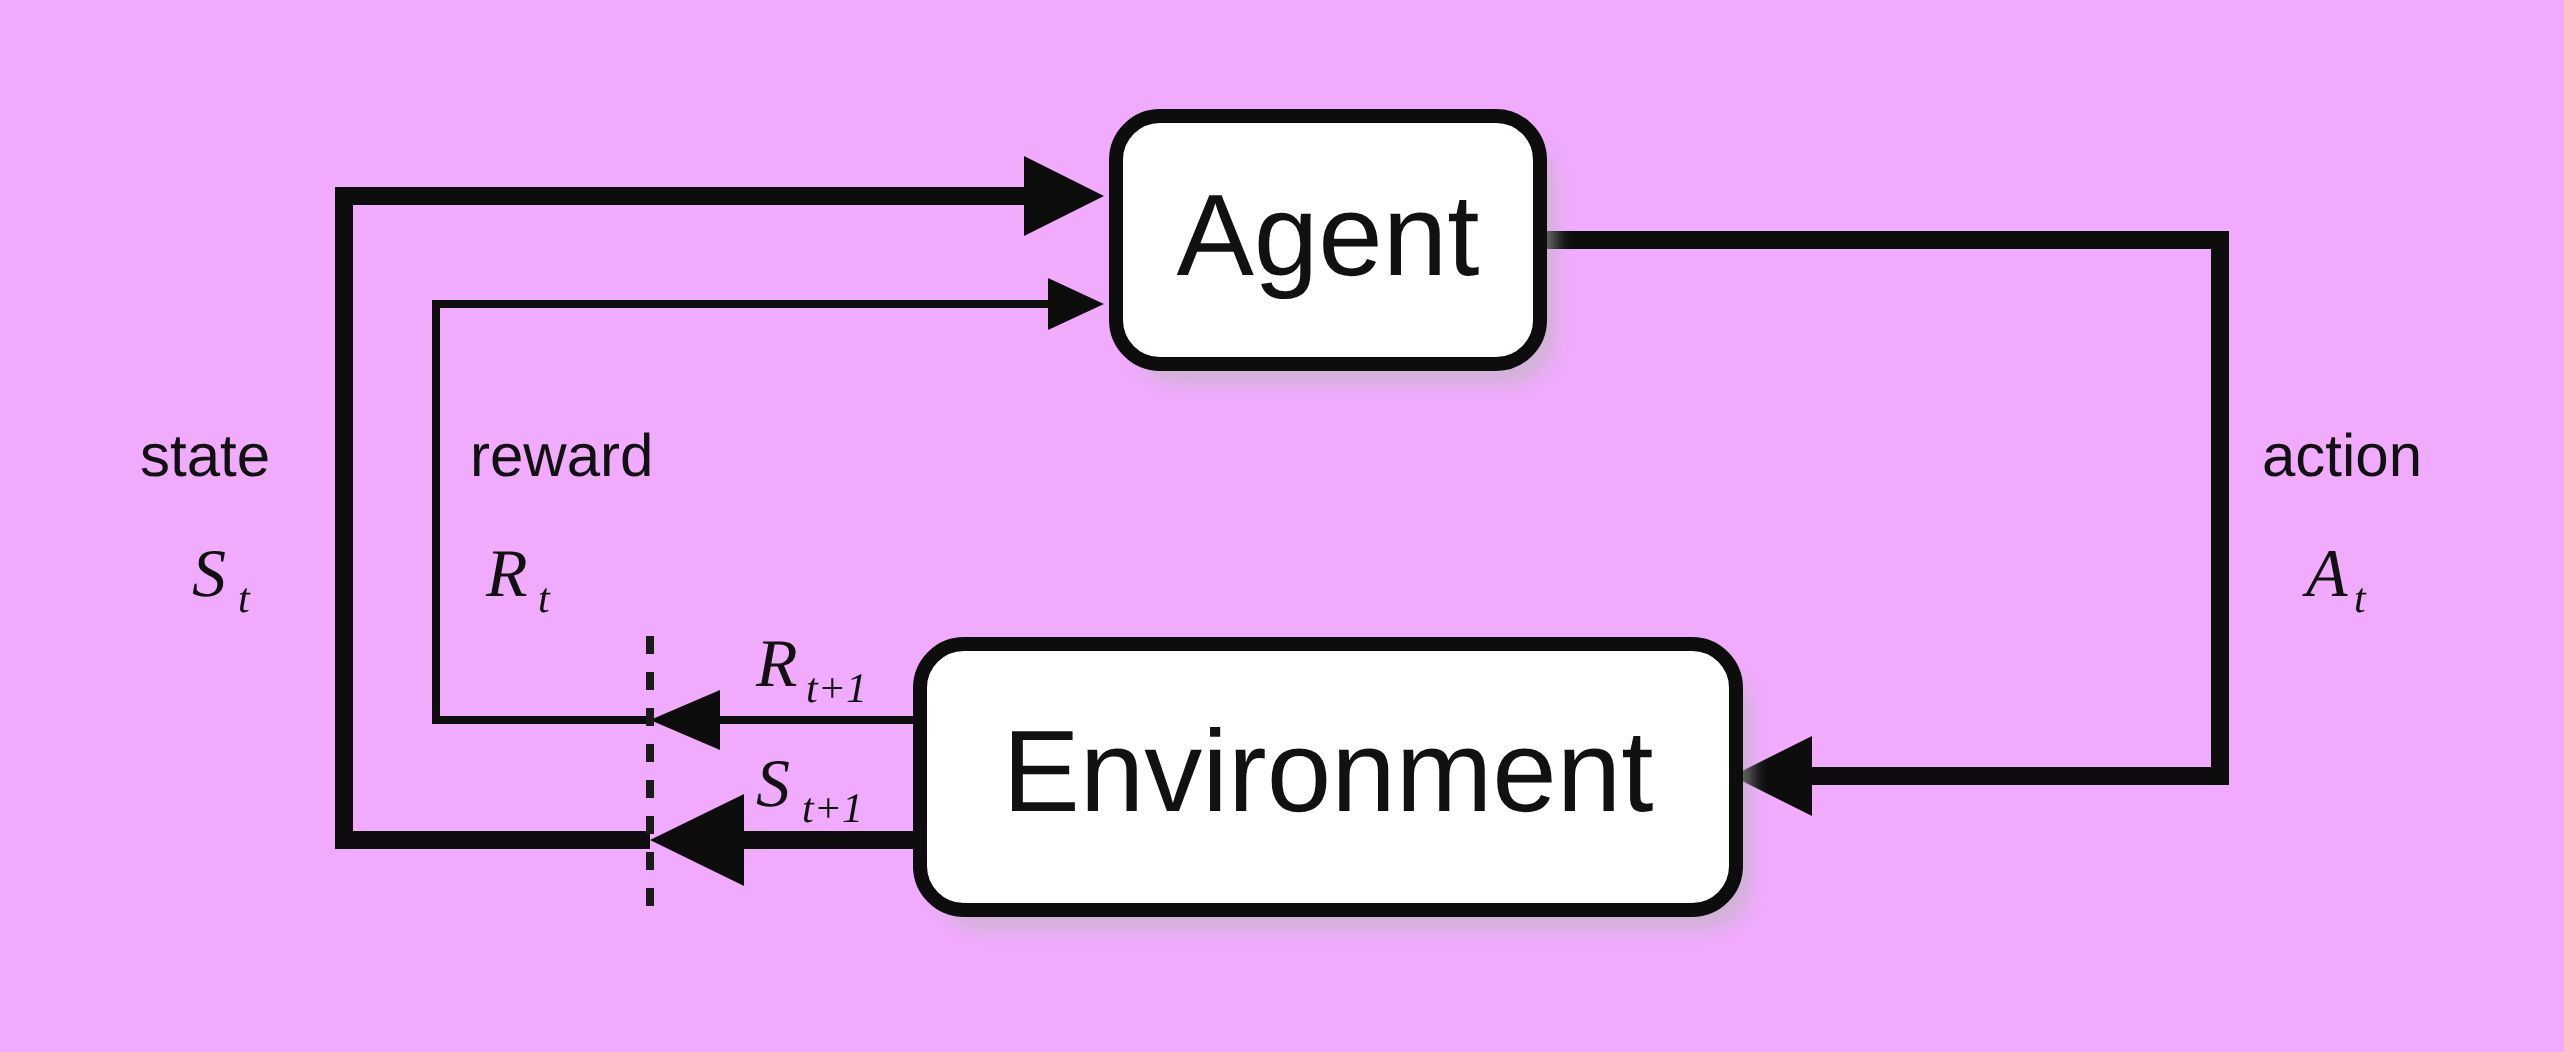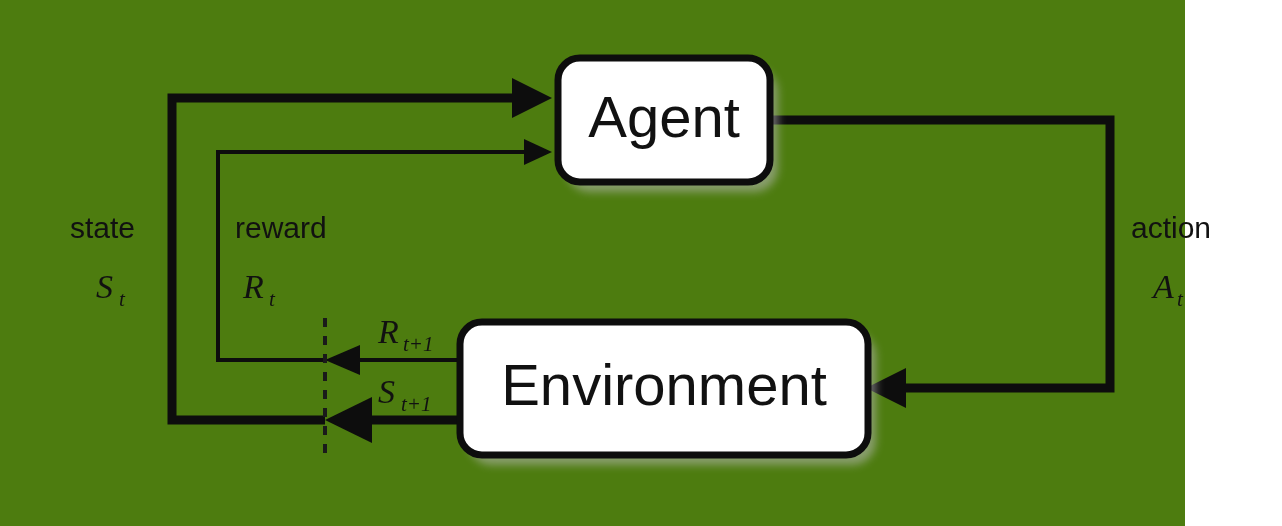--- a/index.html
+++ b/index.html
@@ -8,23 +8,23 @@
     background: #ffffff;
   }
   body {
     width: 1282px;
     height: 526px;
     overflow: hidden;
     font-family: "Liberation Sans", sans-serif;
   }
   #diagram-root {
     position: relative;
-    width: 1185px;
+    width: 1282px;
     height: 526px;
-    background: #4d7c0f;
+    background: #f0abfc;
   }
   svg.diagram-canvas {
     display: block;
     position: absolute;
     top: 0;
     left: 0;
   }
   .box-label {
     font-family: "Liberation Sans", sans-serif;
     font-size: 58px;

